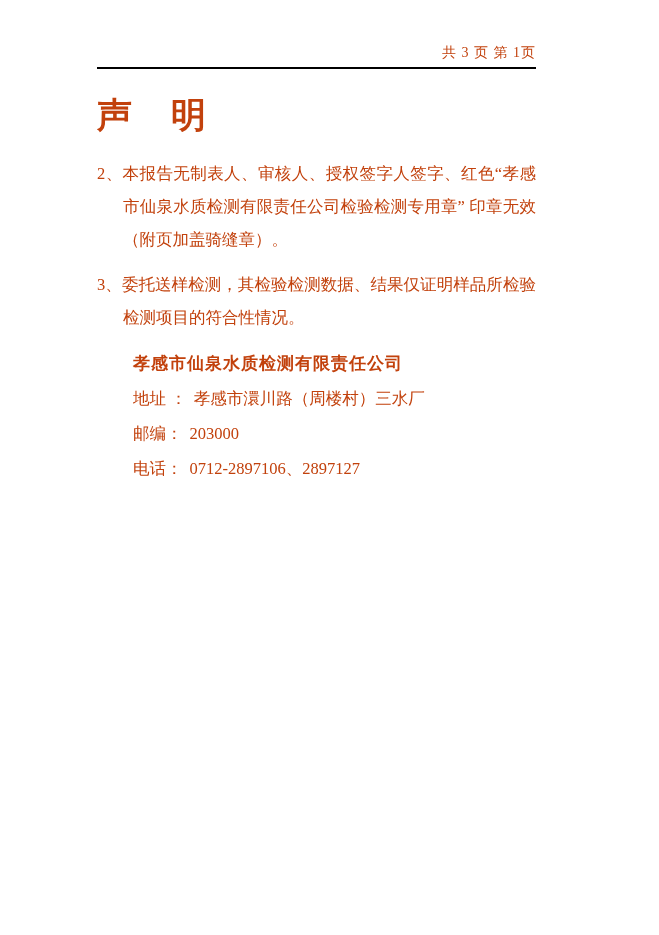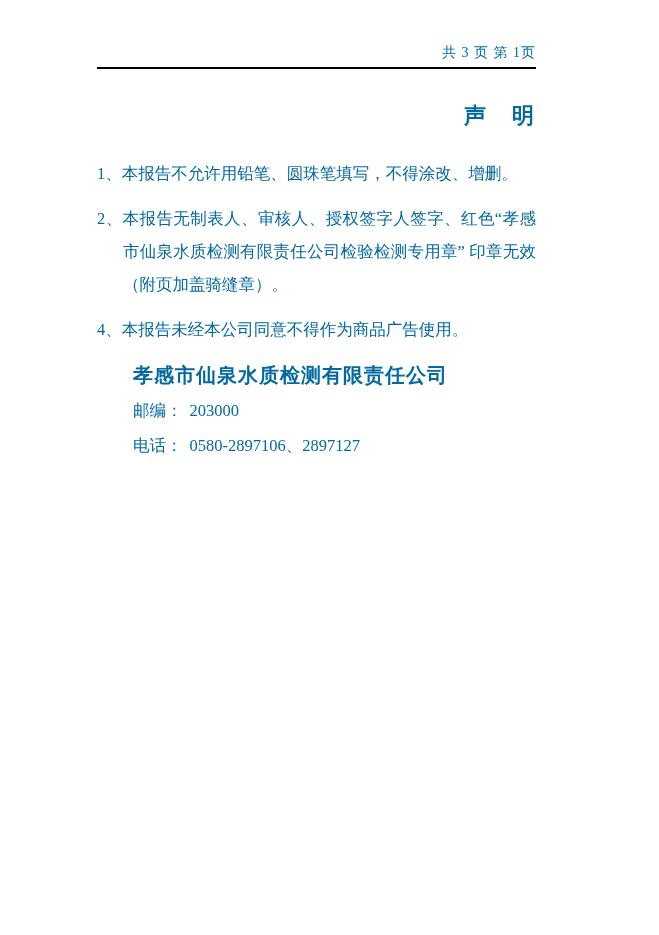--- a/index.html
+++ b/index.html
@@ -8,35 +8,35 @@
     background: #ffffff;
   }
   .page {
     position: relative;
     width: 630px;
     height: 935px;
     background: #ffffff;
     box-sizing: border-box;
     padding: 44px 94px 0 97px;
     font-family: "Liberation Serif", "DejaVu Serif", serif;
-    color: #0369a1;
+    color: #c2410c;
     overflow: hidden;
   }
   .header {
     text-align: right;
     font-size: 14px;
     line-height: 18px;
     letter-spacing: 1px;
     padding-bottom: 5px;
     border-bottom: 2px solid #000000;
   }
   .title {
     margin: 30px 0 24px 0;
-    text-align: right;
-    font-size: 22px;
+    text-align: left;
+    font-size: 35px;
     font-weight: bold;
     line-height: 34px;
     letter-spacing: 2px;
   }
   .items {
     font-size: 16.5px;
     line-height: 33px;
     text-align: justify;
   }
   .item {
@@ -52,43 +52,43 @@
   }
   .company {
     margin-top: 12px;
     margin-left: 36px;
     font-size: 16.5px;
     line-height: 35px;
   }
   .company-name {
     font-family: "Liberation Sans", "DejaVu Sans", sans-serif;
     font-weight: bold;
-    font-size: 20px;
+    font-size: 17px;
     letter-spacing: 1px;
   }
   .contact-row .label {
     margin-right: 7px;
   }
 </style>
 </head>
 <body>
 
 <div class="page">
 
   <div class="header">
     <span class="page-info">共 3 页  第 1页</span>
   </div>
 
   <h1 class="title">声　明</h1>
 
   <div class="items">
-    <div class="item"><span class="num">1、</span><span class="text">本报告不允许用铅笔、圆珠笔填写，不得涂改、增删。</span></div>
     <div class="item"><span class="num">2、</span><span class="text">本报告无制表人、审核人、授权签字人签字、红色“孝感市仙泉水质检测有限责任公司检验检测专用章” 印章无效（附页加盖骑缝章）。</span></div>
-    <div class="item"><span class="num">4、</span><span class="text">本报告未经本公司同意不得作为商品广告使用。</span></div>
+    <div class="item"><span class="num">3、</span><span class="text">委托送样检测，其检验检测数据、结果仅证明样品所检验检测项目的符合性情况。</span></div>
   </div>
 
   <div class="company">
     <div class="company-name">孝感市仙泉水质检测有限责任公司</div>
+    <div class="contact-row"><span class="label">地址 ：</span><span class="value">孝感市澴川路（周楼村）三水厂</span></div>
     <div class="contact-row"><span class="label">邮编：</span><span class="value">203000</span></div>
-    <div class="contact-row"><span class="label">电话：</span><span class="value">0580-2897106、2897127</span></div>
+    <div class="contact-row"><span class="label">电话：</span><span class="value">0712-2897106、2897127</span></div>
   </div>
 
 </div>
 
 </body></html>

